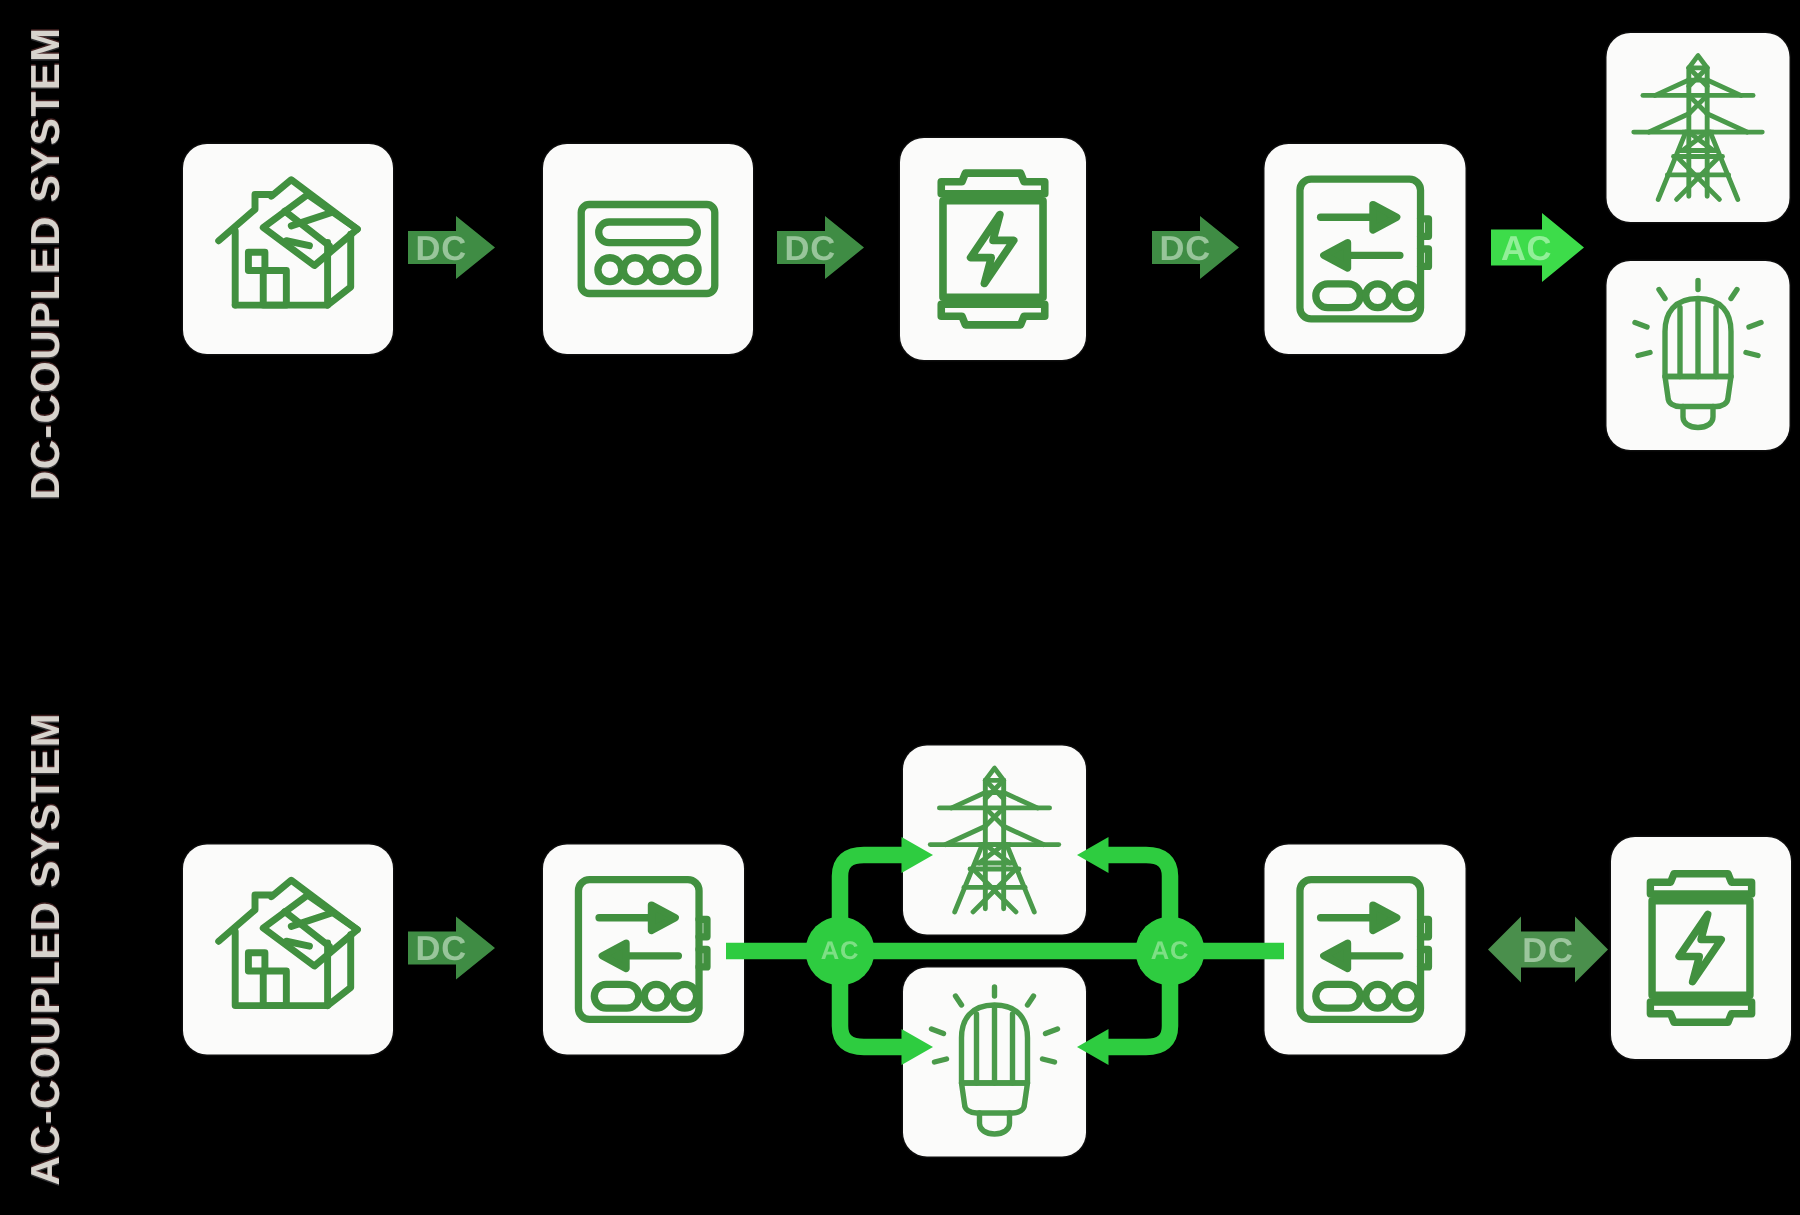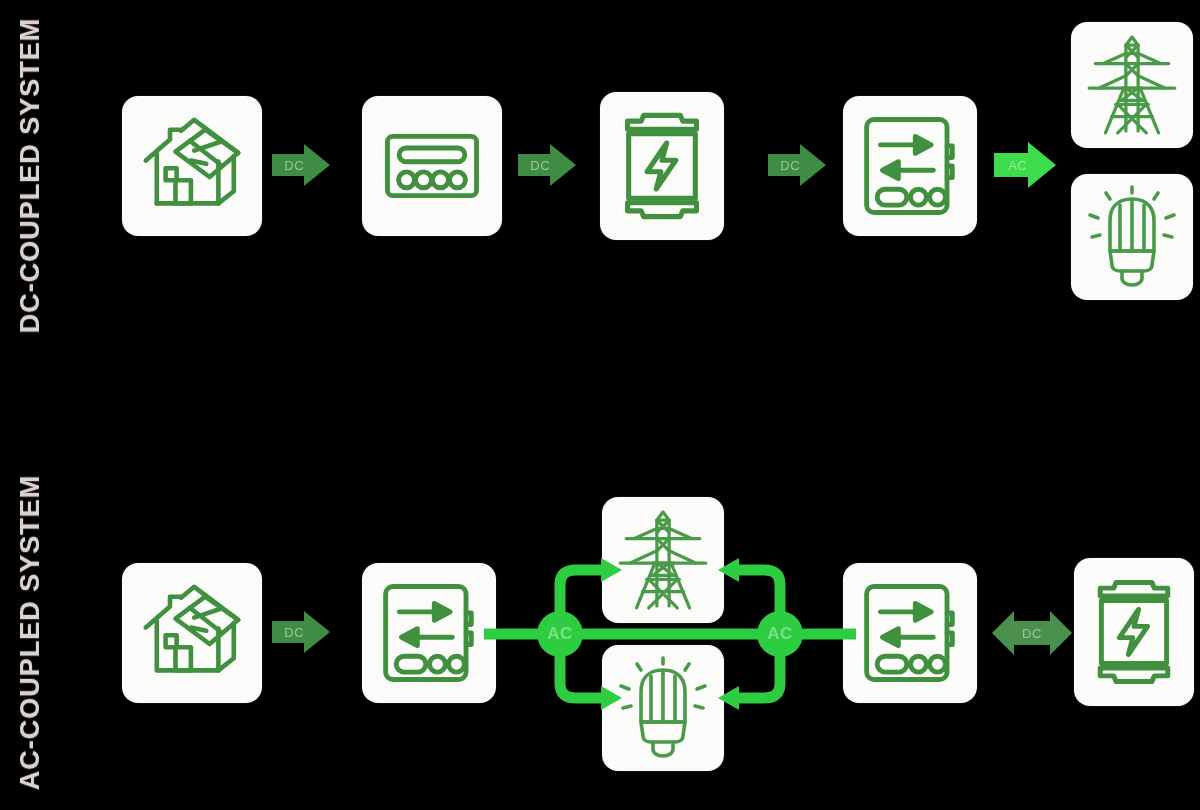--- a/index.html
+++ b/index.html
@@ -34,21 +34,21 @@
   .tile svg{display:block;}
 
   
   .arrow{
     position:absolute;
     display:flex;align-items:center;justify-content:center;
   }
   .arrow .arrow-text{
     position:absolute;left:0;right:22%;top:0;bottom:0;
     display:flex;align-items:center;justify-content:center;
-    font-size:13px;font-weight:normal;color:#cfe8cf;opacity:.62;
+    font-size:23px;font-weight:bold;color:#cfe8cf;opacity:.62;
     letter-spacing:.5px;pointer-events:none;
   }
   .arrow.dbl .arrow-text{right:0;}
 
   
   .bus{position:absolute;}
   .node-text{
     position:absolute;display:flex;align-items:center;justify-content:center;
     font-size:17px;font-weight:bold;color:#bff0bf;opacity:.55;
     letter-spacing:.5px;pointer-events:none;

